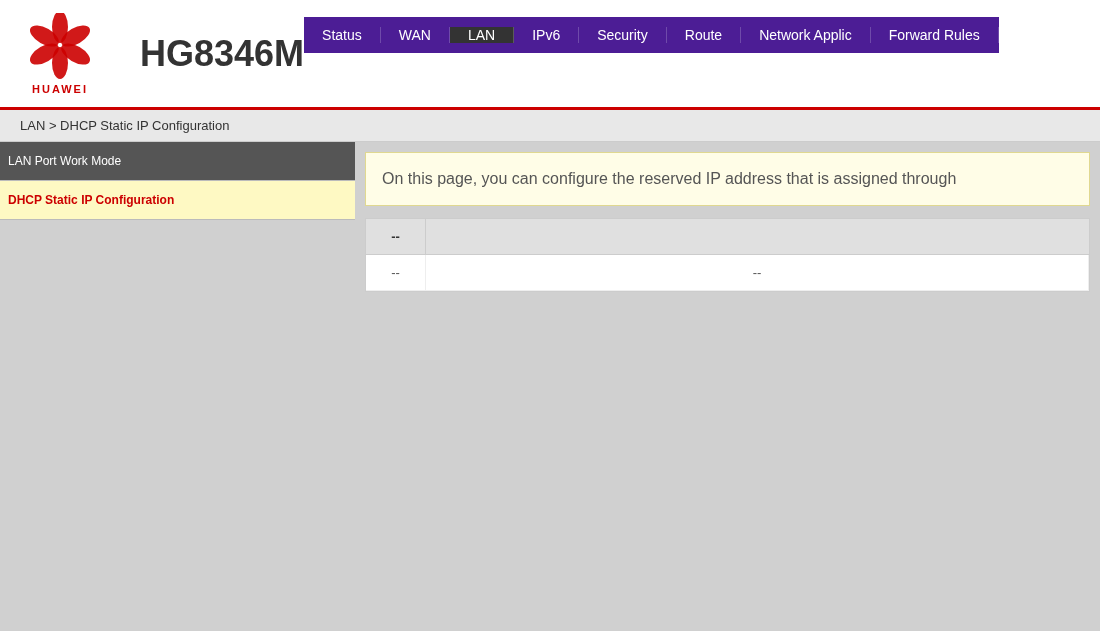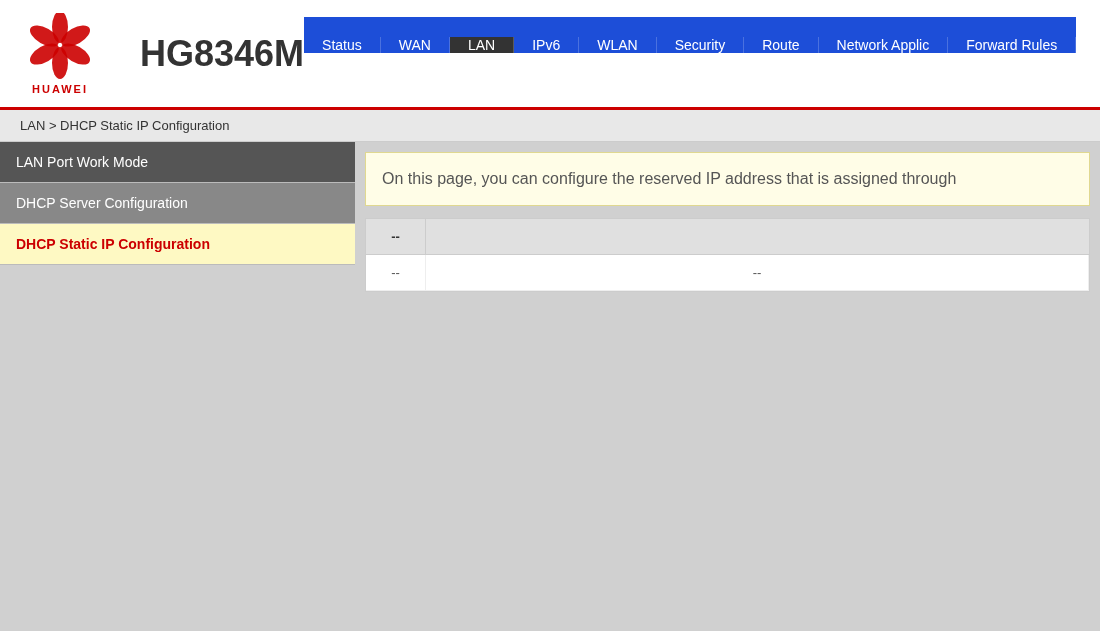--- a/index.html
+++ b/index.html
@@ -64,23 +64,23 @@
       background: #d0d0d0;
     }
 
     
     #sidebar {
       width: 355px;
       background: #d0d0d0;
       flex-shrink: 0;
     }
     .sidebar-item {
-      padding: 12px 16px;
+      padding: 12px 8px;
       cursor: pointer;
-      font-size: 14px;
+      font-size: 12px;
       border-bottom: 1px solid #bbb;
     }
     .sidebar-item.dark {
       background: #555;
       color: white;
     }
     .sidebar-item.light {
       background: #888;
       color: white;
     }
@@ -134,23 +134,23 @@
       color: #555;
       border-right: 1px solid #eee;
     }
     .td-cell.index { width: 60px; text-align: center; }
     .td-cell.mac { flex: 1; text-align: center; }
 
     
     #header-right { flex: 1; display: flex; flex-direction: row; }
     #model-row { display: flex; align-items: center; height: 74px; }
     #nav-row { 
-      background: #1d4ed8; 
+      background: #4c1d95; 
       display: flex; 
-      align-items: flex-end;
+      align-items: center;
       height: 36px;
     }
   </style>
 </head>
 <body>
 
 <div id="header">
   <div id="logo-area">
 
     <svg id="logo-svg" viewBox="0 0 80 70" xmlns="http://www.w3.org/2000/svg">
@@ -175,39 +175,37 @@
   <div id="header-right">
     <div id="model-row">
       <span id="model-name">HG8346M</span>
     </div>
     <div id="nav-row">
 
     <div class="nav-item">Status</div>
         <div class="nav-item">WAN</div>
         <div class="nav-item active">LAN</div>
         <div class="nav-item">IPv6</div>
-        <div class="nav-item">WLAN</div>
         <div class="nav-item">Security</div>
         <div class="nav-item">Route</div>
         <div class="nav-item">Network Applic</div>
         <div class="nav-item">Forward Rules</div>
       </div>
   </div>
 </div>
 
 <div id="breadcrumb-bar">
   <span>LAN &gt; DHCP Static IP Configuration</span>
 </div>
 
 <div id="main">
 
   <div id="sidebar">
 
   <div class="sidebar-item dark">LAN Port Work Mode</div>
-      <div class="sidebar-item light">DHCP Server Configuration</div>
       <div class="sidebar-item active-red">DHCP Static IP Configuration</div>
     </div>
 
   <div id="content">
     <div id="info-box">
       <span>On this page, you can configure the reserved IP address that is assigned through</span>
     </div>
     <div id="table-area">
       <div class="table-header-row">
         <div class="th-cell index">--</div>

